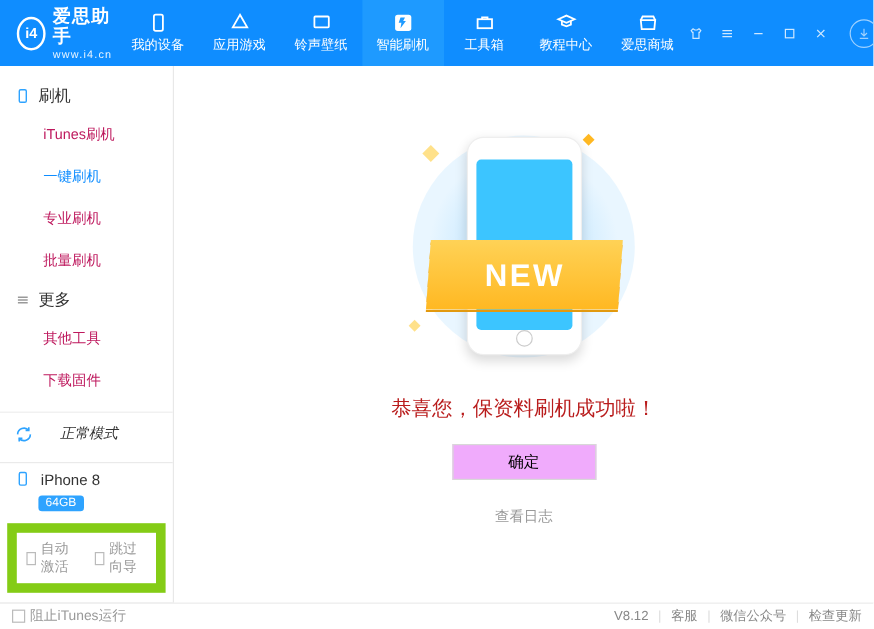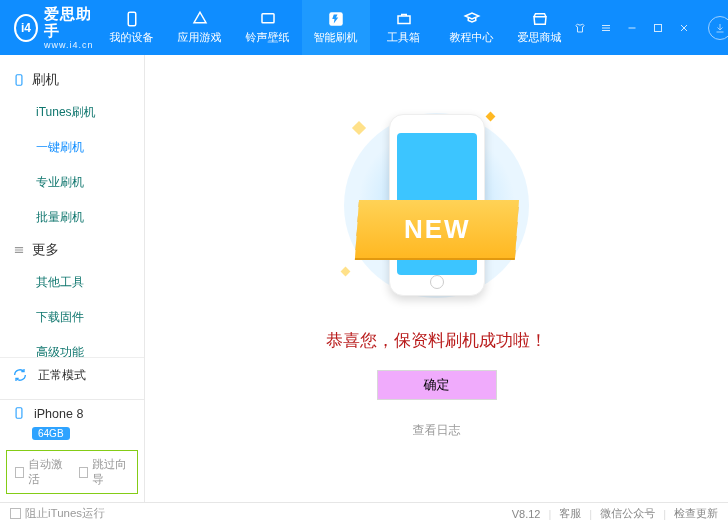--- a/index.html
+++ b/index.html
@@ -17,29 +17,29 @@
   .nav-ico { width:18px; height:18px; display:flex; align-items:center; justify-content:center; }
   .top-right { display:flex; align-items:center; gap:14px; }
   .win-ico { width:12px; height:12px; display:inline-flex; align-items:center; justify-content:center; cursor:pointer; }
   .circle-btn { width:24px; height:24px; border:1.5px solid #9fd1ff; border-radius:50%; display:flex; align-items:center; justify-content:center; cursor:pointer; margin-left:4px;}
   
   .body { display:flex; height:calc(524px - 55px - 22px); }
   .side { width:145px; border-right:1px solid #e8e8e8; display:flex; flex-direction:column; position:relative; }
   .side-scroll { flex:1; overflow:hidden; padding-top:10px; }
   .cat { display:flex; align-items:center; gap:6px; padding:6px 12px; color:#333; font-size:13.5px; }
   .cat-ico { width:14px; height:14px; display:inline-block; color:#2ea3ff; }
-  .sub { padding:9px 0 9px 36px; font-size:12px; color:#0f766e; cursor:pointer; }
+  .sub { padding:9px 0 9px 36px; font-size:12px; color:#be185d; cursor:pointer; }
   .sub.active { color:#0f8dff; }
   .side-bottom { border-top:1px solid #eee; }
-  .mode-row { display:flex; align-items:flex-start; gap:10px; padding:9px 12px; font-size:12px; cursor:pointer; }
+  .mode-row { display:flex; align-items:center; gap:22px; padding:9px 12px; font-size:12px; cursor:pointer;font-style:italic; }
   .mode-ico { width:16px; height:16px; }
   .dev-row { padding:6px 12px 10px; cursor:pointer; }
   .dev-name { display:flex; align-items:center; gap:6px; font-size:12.5px; color:#333; }
   .badge64 { background:#2ea3ff; color:#fff; padding:1px 6px; border-radius:3px; font-size:10px; margin-top:5px; margin-left:20px; display:inline-block; }
-  .checks-wrap { border:1px solid #84cc16; padding:6px 8px; margin:0 6px 8px; display:flex; gap:14px; }
+  .checks-wrap { border:8px solid #84cc16; padding:6px 8px; margin:0 6px 8px; display:flex; gap:14px; }
   .chk { display:flex; align-items:center; gap:4px; color:#999; font-size:11.5px; cursor:pointer; }
   .chk-box { width:11px; height:11px; border:1px solid #bbb; }
   
   .main { flex:1; background:#fff; display:flex; flex-direction:column; align-items:center; padding-top:50px; position:relative; }
   .big-msg { font-size:17px; color:#b91c1c; margin-top:24px; }
   .ok-btn { margin-top:18px; width:120px; height:30px; border:1px solid #d8d8d8; background:#f0abfc; font-size:13px; cursor:pointer; }
   .log-link { margin-top:22px; font-size:12px; color:#999; cursor:pointer; }
   
   .illus { width:210px; height:200px; position:relative; display:flex; align-items:center; justify-content:center; }
   .bg-disc { position:absolute; width:185px; height:185px; border-radius:50%;

